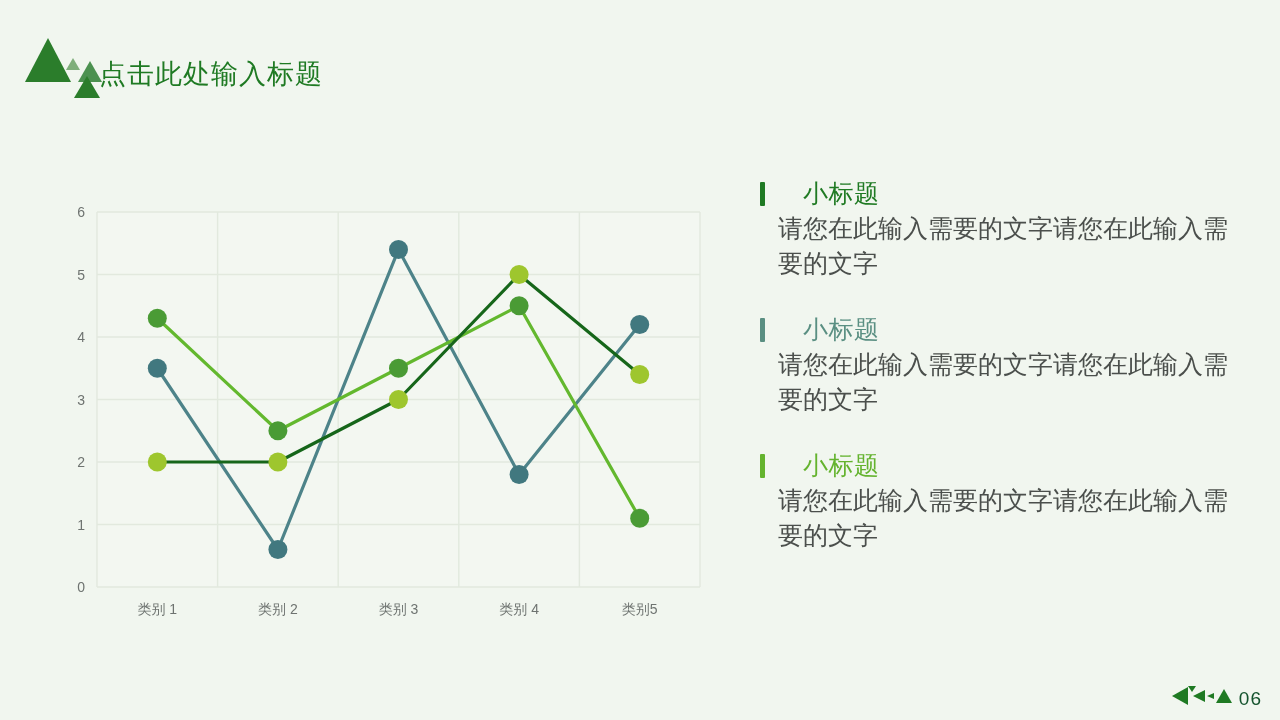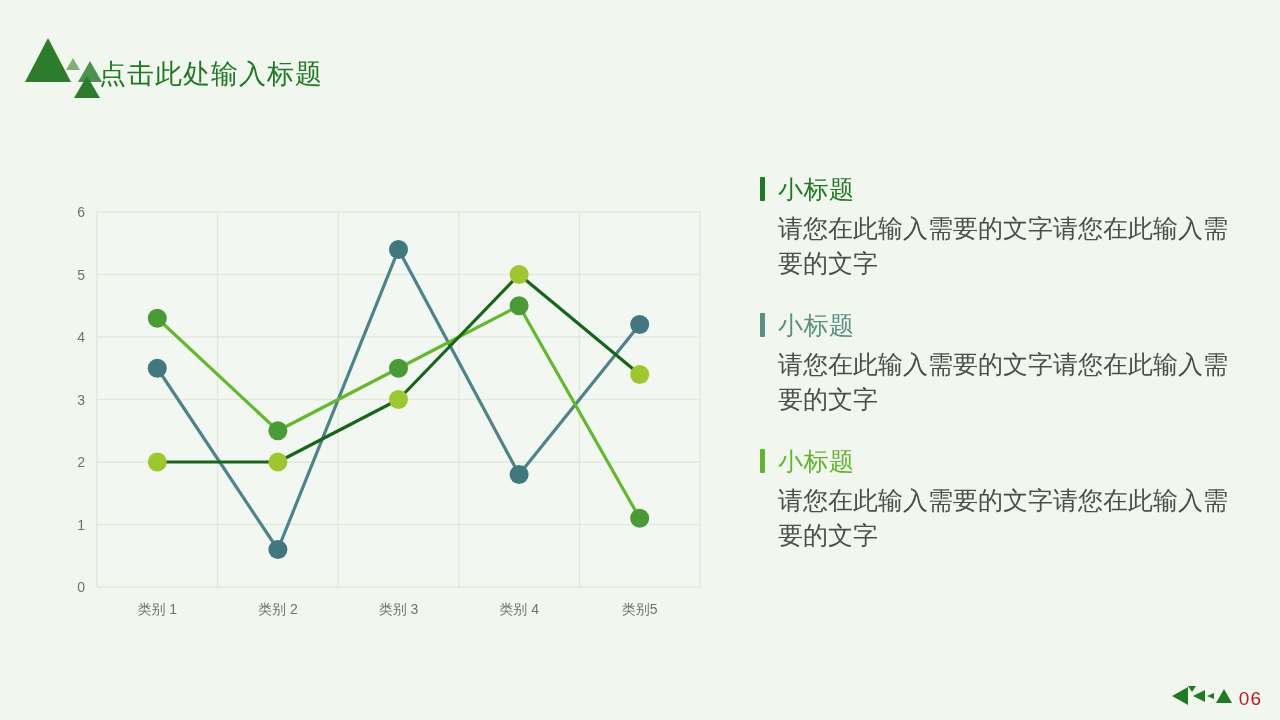--- a/index.html
+++ b/index.html
@@ -23,21 +23,21 @@
 
   
   #chart-block{position:absolute;left:60px;top:195px;width:660px;height:430px;}
   #chart-svg{display:block;}
   .axis-label{font-size:14px;fill:#6e7370;font-family:"Liberation Sans","DejaVu Sans",sans-serif;}
   .ytick{font-size:14px;fill:#6e7370;font-family:"Liberation Sans","DejaVu Sans",sans-serif;}
 
   
   #text-panel{position:absolute;left:760px;top:172px;width:500px;}
   .text-block{margin-bottom:28px;position:relative;}
-  .tb-head{display:flex;align-items:center;height:34px;}
+  .tb-head{display:flex;align-items:flex-end;height:34px;gap:25px;}
   .tb-bar{width:5px;height:24px;border-radius:1px;margin-right:13px;flex:0 0 auto;}
   .tb-title{font-size:25px;line-height:1;letter-spacing:.5px;}
   .tb-body{
     font-size:25px;color:#4b4f4c;line-height:1.38;
     margin-left:18px;margin-top:5px;width:460px;
   }
 
   
   #footer{position:absolute;right:18px;bottom:8px;display:flex;align-items:center;height:28px;}
   #nav-icons{margin-right:6px;}
@@ -160,14 +160,14 @@
 <div id="footer">
   <span id="nav-icons">
     <svg width="62" height="22" viewBox="0 0 62 22" xmlns="http://www.w3.org/2000/svg">
       <polygon points="1,11 17,2 17,20" fill="#1f7a23"></polygon>
       <polygon points="17,1 25,1 21,7" fill="#1f7a23"></polygon>
       <polygon points="22,11 34,5 34,17" fill="#1f7a23"></polygon>
       <polygon points="36,11 43,8 43,14" fill="#1f7a23"></polygon>
       <polygon points="53,4 61,18 45,18" fill="#1f7a23"></polygon>
     </svg>
   </span>
-  <span id="page-num" style="color: #b91c1c;">06</span>
+  <span id="page-num" style="color: #14532d;">06</span>
 </div>
 
 </body></html>

